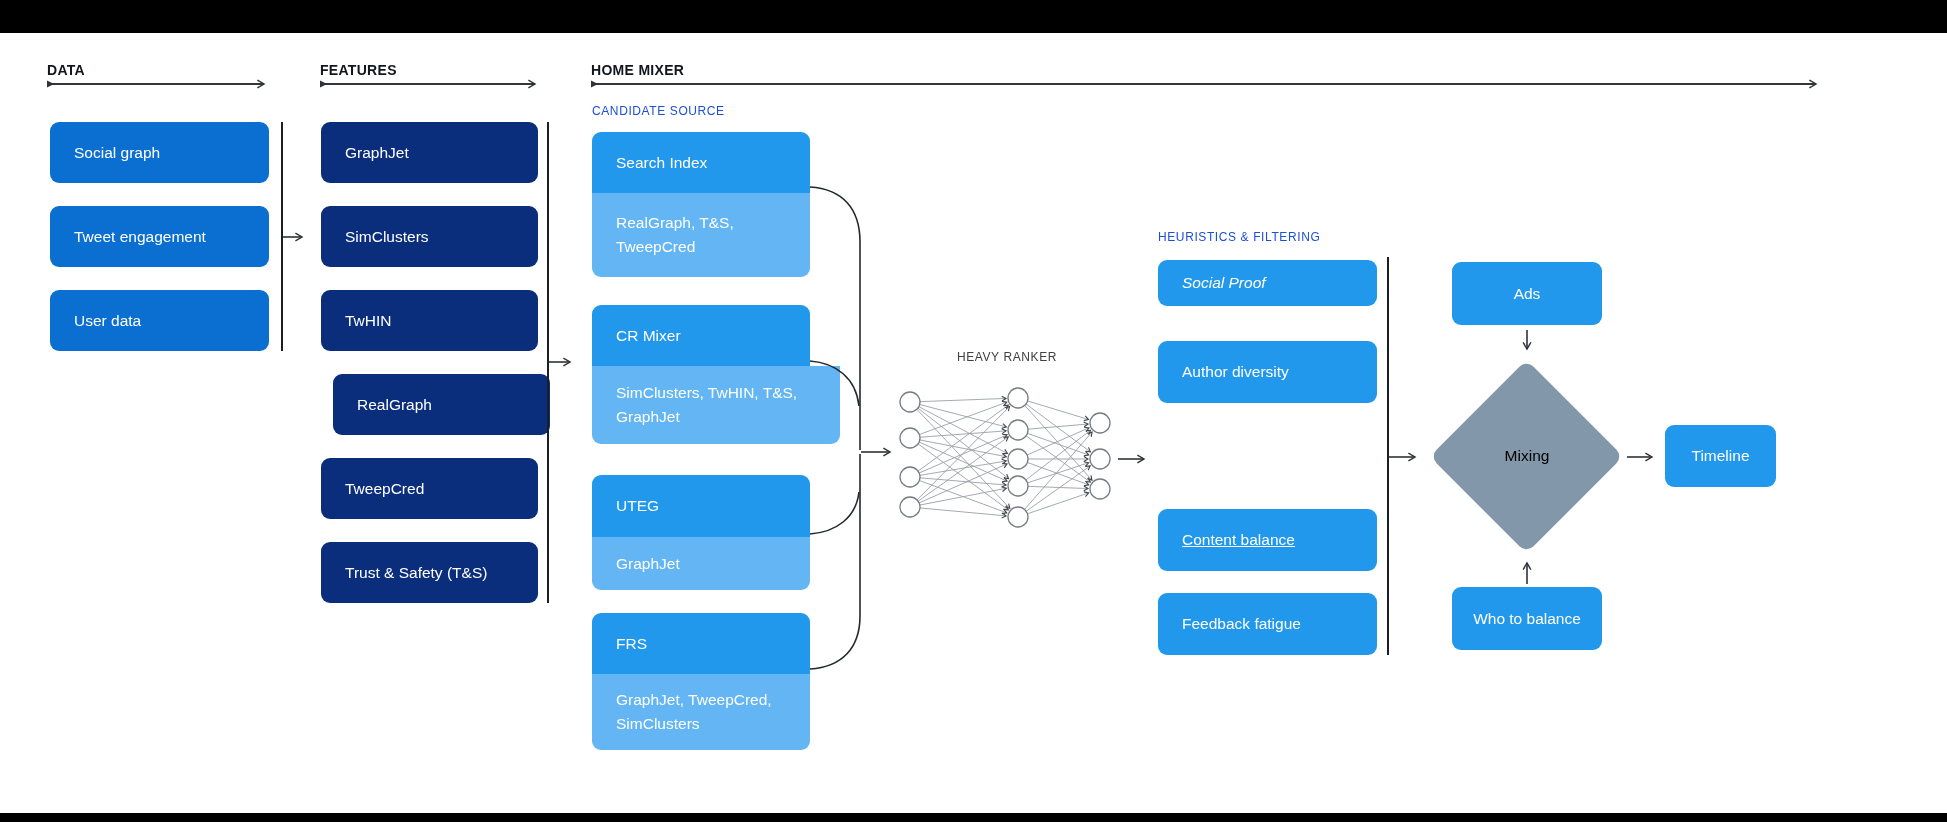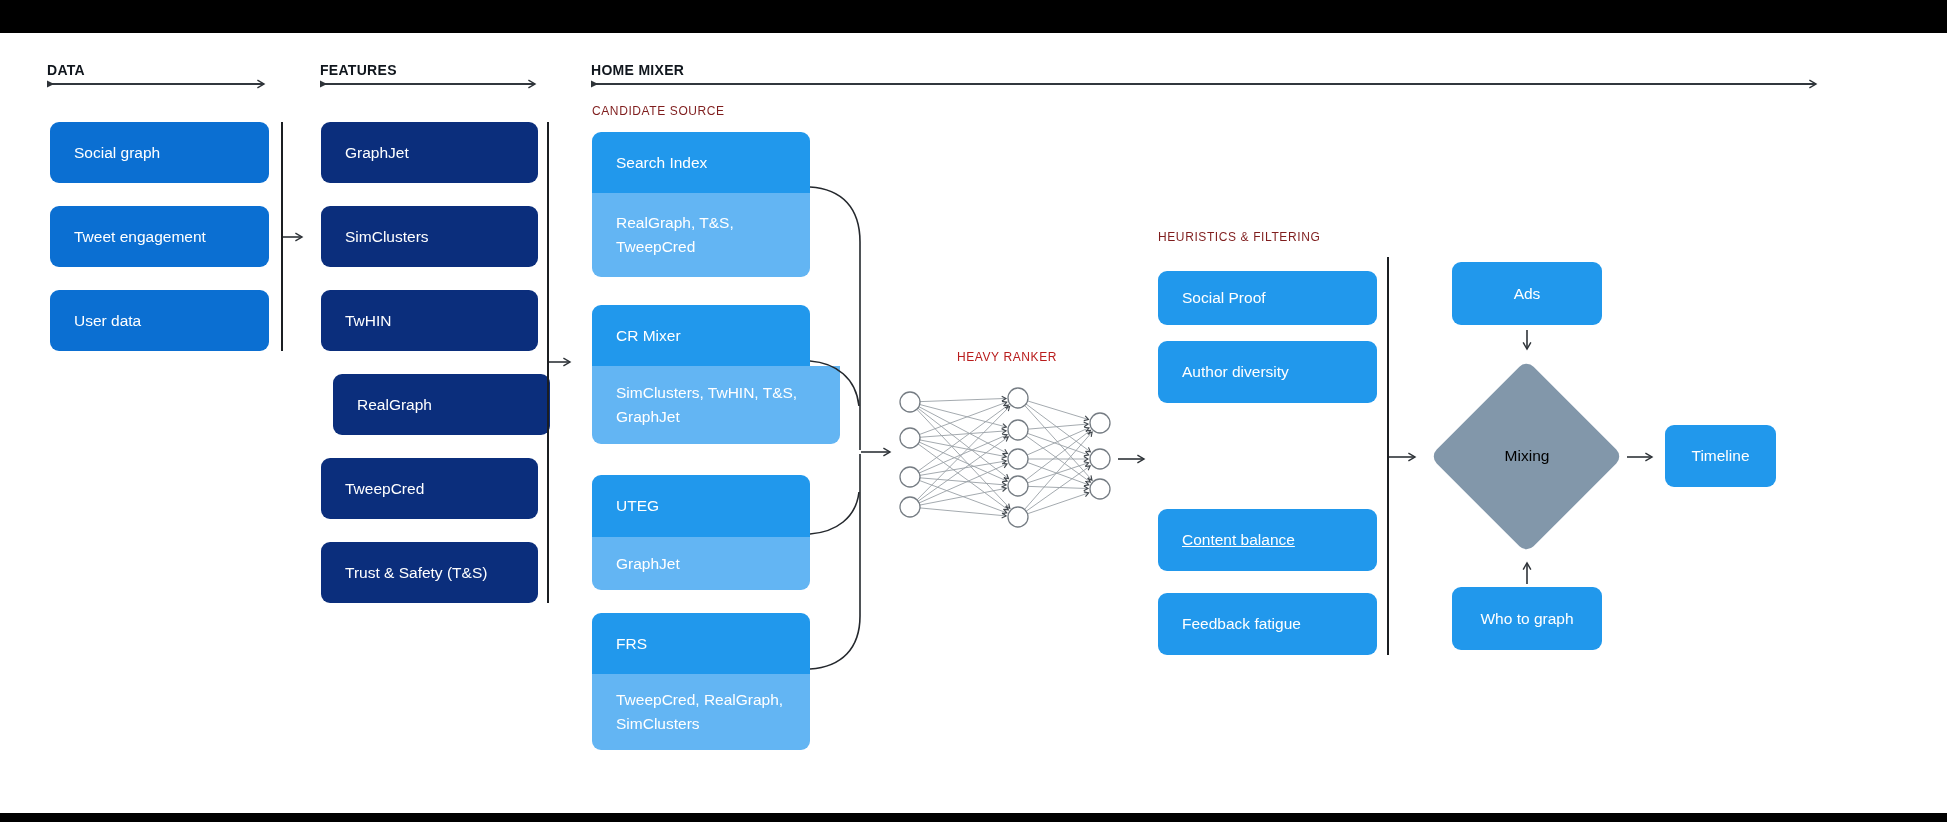--- a/index.html
+++ b/index.html
@@ -2,22 +2,22 @@
 <html style="--data-box: #0b6fd2; --feature-box: #0b2e7c; --candidate-box: #2198ec; --candidate-sub-box: #63b5f3; --mixing-diamond: #8297aa; --connector: #2e3338; --background: #ffffff; --letterbox: #000000;"><head>
 <meta charset="utf-8">
 <style>
   html,body{margin:0;padding:0;background:#fff;}
   .canvas{position:relative;width:1947px;height:822px;background:var(--background,#fff);
           font-family:"Liberation Sans",sans-serif;overflow:hidden;}
   .bar{position:absolute;left:0;width:1947px;background:var(--letterbox,#000);}
   .bar-top{top:0;height:33px;}
   .bar-bottom{top:813px;height:9px;}
   .hdr{position:absolute;font-size:14px;font-weight:700;color:#10161d;letter-spacing:.3px;white-space:nowrap;}
-  .lbl{position:absolute;font-size:12px;font-weight:500;color:#7f1d1d;letter-spacing:.6px;white-space:nowrap;}
-  .lbl.dark{color:#b91c1c;}
+  .lbl{position:absolute;font-size:12px;font-weight:500;color:#1d4ed8;letter-spacing:.6px;white-space:nowrap;}
+  .lbl.dark{color:#404040;}
   .box{position:absolute;border-radius:9px;color:#fff;font-size:15.5px;font-weight:500;
        display:flex;align-items:center;padding-left:24px;box-sizing:border-box;}
   .box.center{justify-content:center;padding-left:0;text-align:center;}
   .blue{background:var(--data-box,#0b6fd2);}
   .navy{background:var(--feature-box,#0b2e7c);}
   .bright{background:var(--candidate-box,#2198ec);}
   .light{background:var(--candidate-sub-box,#63b5f3);}
   .grp-top{border-radius:9px 9px 0 0;}
   .grp-sub{border-radius:0 0 9px 9px;line-height:24px;padding-right:12px;}
   .diamond{position:absolute;left:1458px;top:388px;width:137px;height:137px;
@@ -62,31 +62,31 @@
   <div class="box bright grp-top" style="left:592px;top:132px;width:218px;height:61px;">Search Index</div>
   <div class="box light grp-sub" style="left:592px;top:193px;width:218px;height:84px;">RealGraph, T&amp;S, TweepCred</div>
 
   <div class="box bright grp-top" style="left:592px;top:305px;width:218px;height:61px;">CR Mixer</div>
   <div class="box light grp-sub" style="left:592px;top:366px;width:248px;height:78px;">SimClusters, TwHIN, T&amp;S, GraphJet</div>
 
   <div class="box bright grp-top" style="left:592px;top:475px;width:218px;height:62px;">UTEG</div>
   <div class="box light grp-sub" style="left:592px;top:537px;width:218px;height:53px;">GraphJet</div>
 
   <div class="box bright grp-top" style="left:592px;top:613px;width:218px;height:61px;">FRS</div>
-  <div class="box light grp-sub" style="left:592px;top:674px;width:218px;height:76px;">TweepCred, RealGraph, SimClusters</div>
+  <div class="box light grp-sub" style="left:592px;top:674px;width:218px;height:76px;">GraphJet, TweepCred, SimClusters</div>
 
-  <div class="box bright" style="left:1158px;top:271px;width:219px;height:54px;">Social Proof</div>
+  <div class="box bright" style="left:1158px;top:260px;width:219px;height:46px;font-style:italic;">Social Proof</div>
   <div class="box bright" style="left:1158px;top:341px;width:219px;height:62px;">Author diversity</div>
   <div class="box bright" style="left:1158px;top:509px;width:219px;height:62px;text-decoration:underline;">Content balance</div>
   <div class="box bright" style="left:1158px;top:593px;width:219px;height:62px;">Feedback fatigue</div>
 
   <div class="box bright center" style="left:1452px;top:262px;width:150px;height:63px;">Ads</div>
   <div class="diamond"></div>
   <div class="diamond-label">Mixing</div>
-  <div class="box bright center" style="left:1452px;top:587px;width:150px;height:63px;">Who to graph</div>
+  <div class="box bright center" style="left:1452px;top:587px;width:150px;height:63px;">Who to balance</div>
   <div class="box bright center" style="left:1665px;top:425px;width:111px;height:62px;">Timeline</div>
 
   <svg class="overlay" width="1947" height="822" viewBox="0 0 1947 822">
     <defs>
       <marker id="ah" viewBox="0 0 10 10" refX="8" refY="5" markerWidth="11" markerHeight="11" markerUnits="userSpaceOnUse" orient="auto">
         <path d="M2,1.5 L8,5 L2,8.5" fill="none" stroke="#2e3338" stroke-width="1.3"></path>
       </marker>
       <marker id="ah-nn" viewBox="0 0 10 10" refX="8" refY="5" markerWidth="7" markerHeight="7" markerUnits="userSpaceOnUse" orient="auto">
         <path d="M2,1.5 L8,5 L2,8.5" fill="none" stroke="#41474d" stroke-width="1.6"></path>
       </marker>

